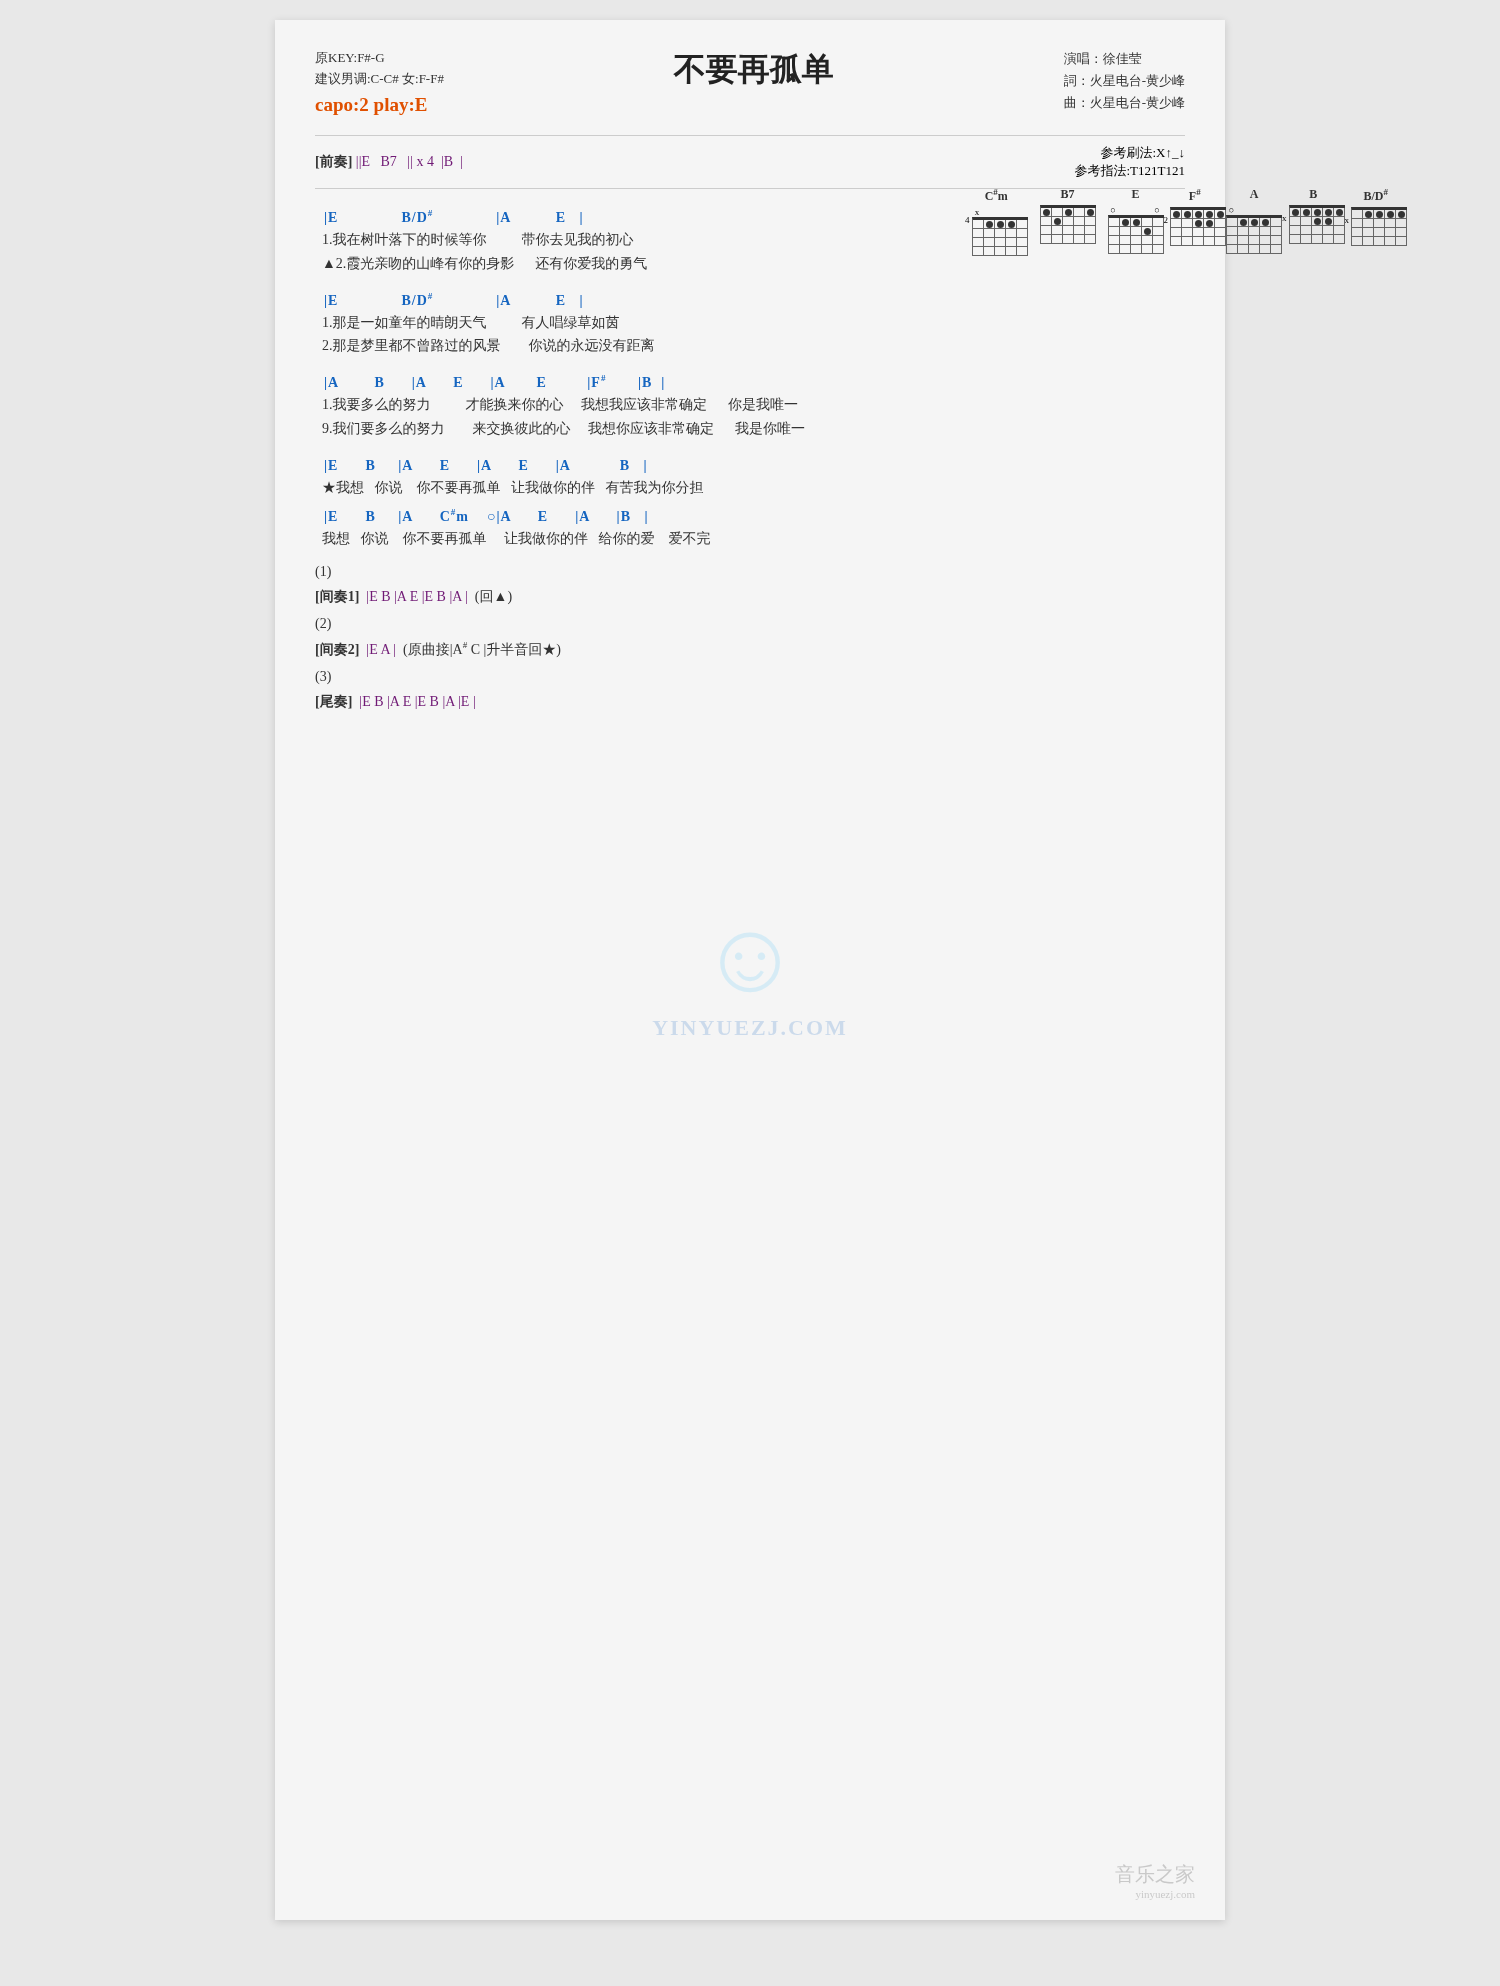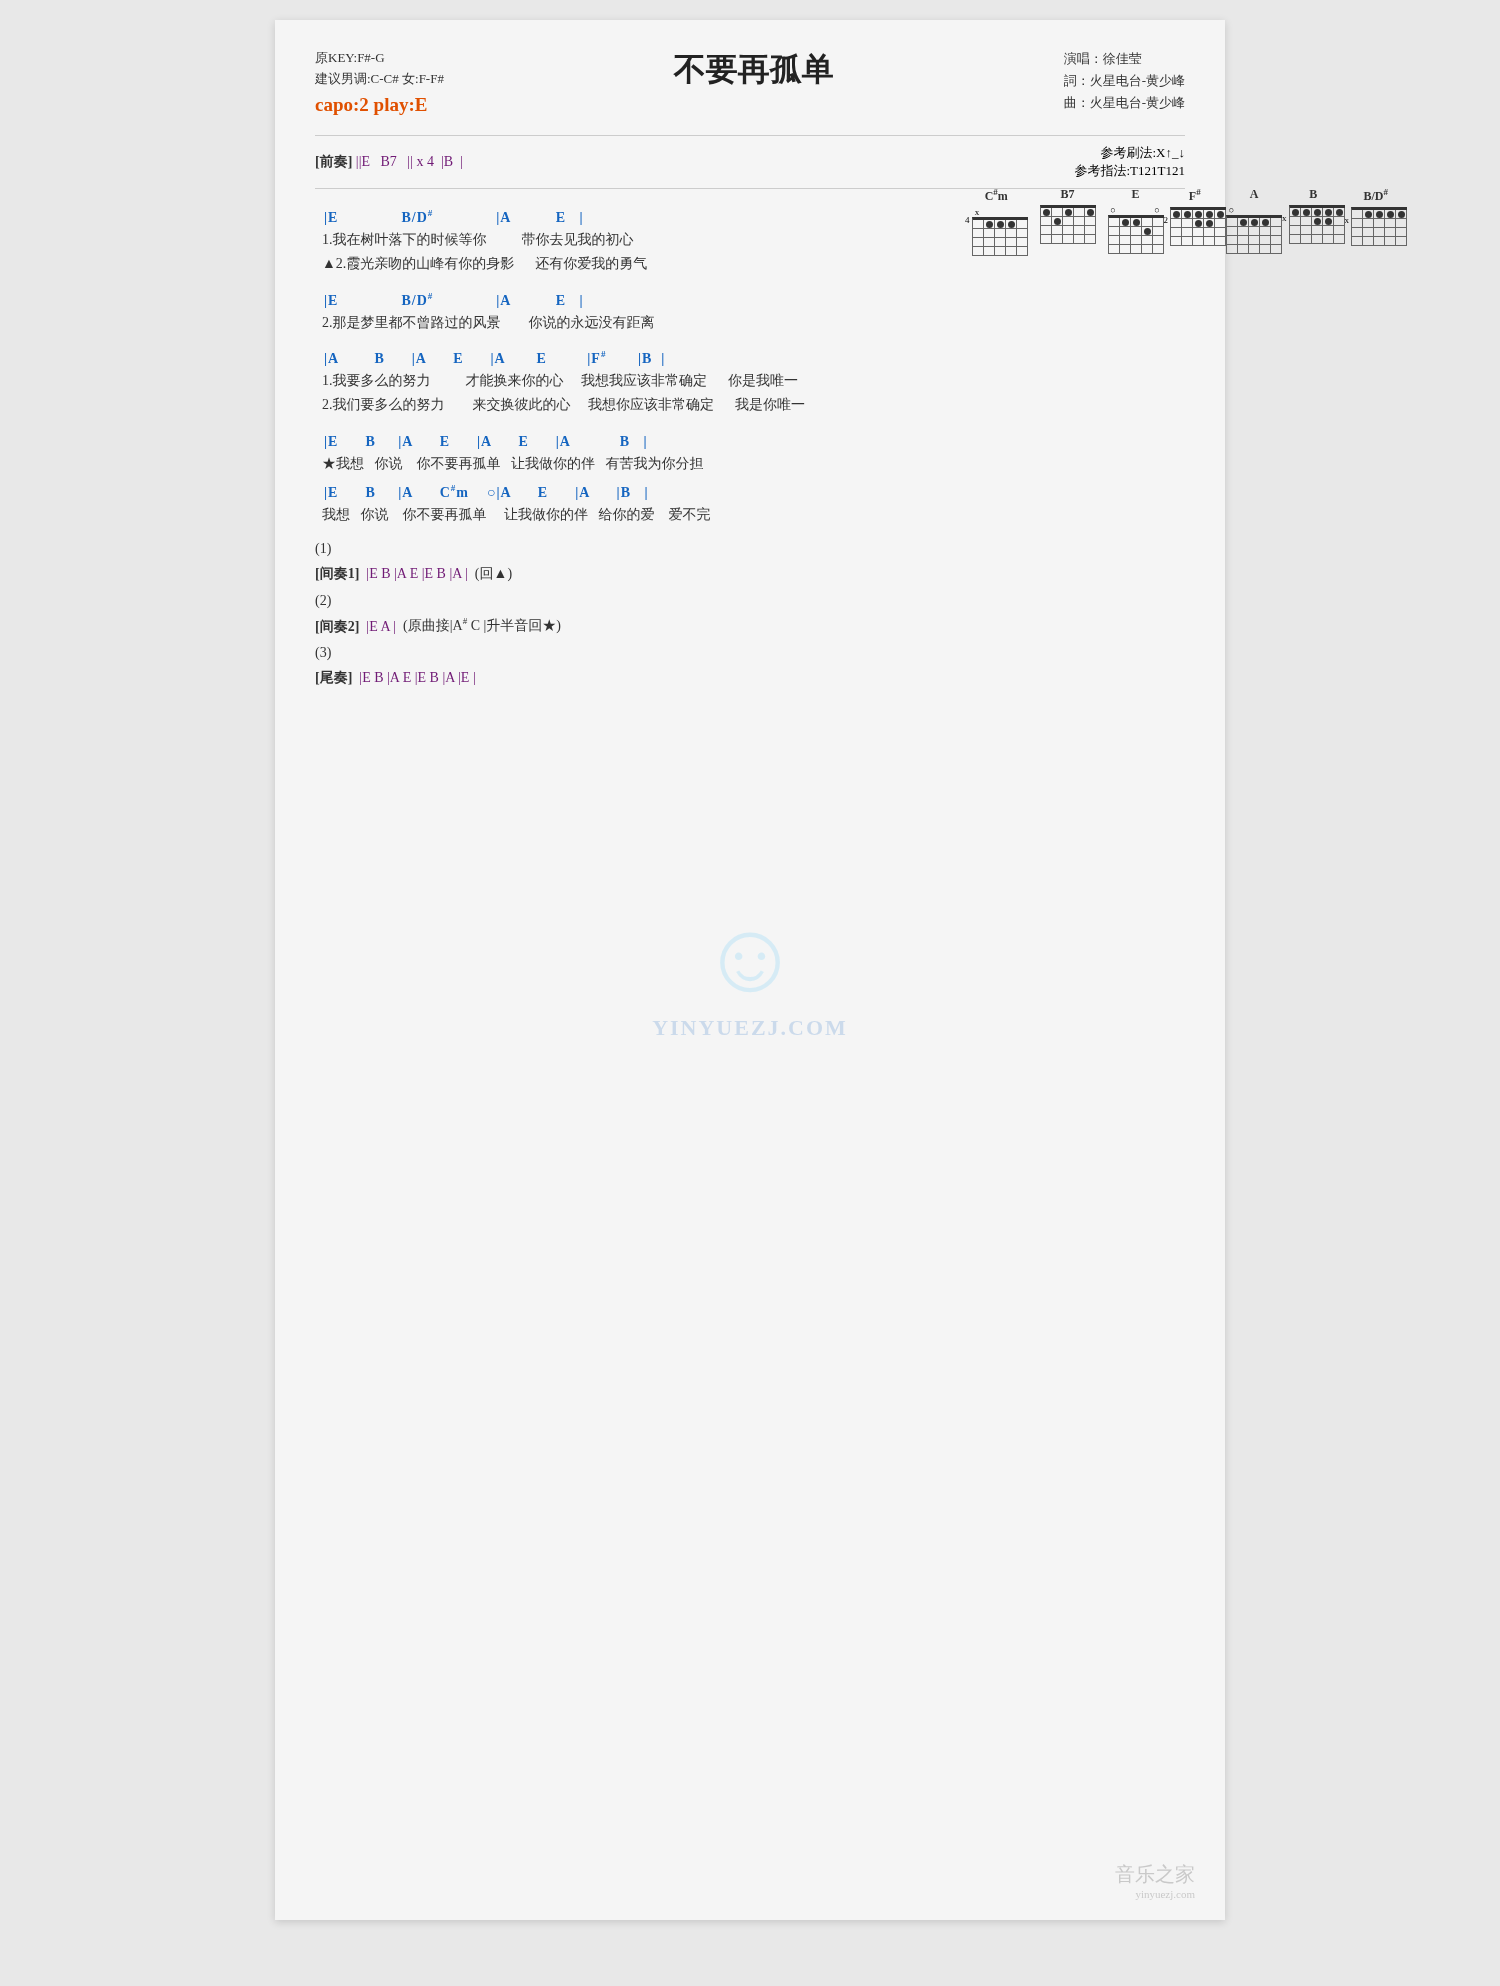--- a/index.html
+++ b/index.html
@@ -223,27 +223,28 @@
     <div style="flex:1; padding-right:10px;">
 
       <div class="section-block">
         <div class="chords-line">  |E              B/D<sup>#</sup>              |A          E   |</div>
         <div class="lyrics-line">  1.我在树叶落下的时候等你          带你去见我的初心</div>
         <div class="lyrics-line">  ▲2.霞光亲吻的山峰有你的身影      还有你爱我的勇气</div>
       </div>
 
       <div class="section-block">
         <div class="chords-line">  |E              B/D<sup>#</sup>              |A          E   |</div>
+        <div class="lyrics-line">  1.那是一如童年的晴朗天气          有人唱绿草如茵</div>
         <div class="lyrics-line">  2.那是梦里都不曾路过的风景        你说的永远没有距离</div>
       </div>
 
       <div class="section-block">
         <div class="chords-line">  |A        B      |A      E      |A       E         |F<sup>#</sup>       |B  |</div>
         <div class="lyrics-line">  1.我要多么的努力          才能换来你的心     我想我应该非常确定      你是我唯一</div>
-        <div class="lyrics-line">  2.我们要多么的努力        来交换彼此的心     我想你应该非常确定      我是你唯一</div>
+        <div class="lyrics-line">  9.我们要多么的努力        来交换彼此的心     我想你应该非常确定      我是你唯一</div>
       </div>
 
       <div class="section-block">
         <div class="chords-line">  |E      B     |A      E      |A      E      |A           B   |</div>
         <div class="lyrics-line">  ★我想   你说    你不要再孤单   让我做你的伴   有苦我为你分担</div>
         <div class="chords-line" style="margin-top:6px;">  |E      B     |A      C<sup>#</sup>m    ○|A      E      |A      |B   |</div>
         <div class="lyrics-line">  我想   你说    你不要再孤单     让我做你的伴   给你的爱    爱不完</div>
       </div>
 
       <div class="watermark">

